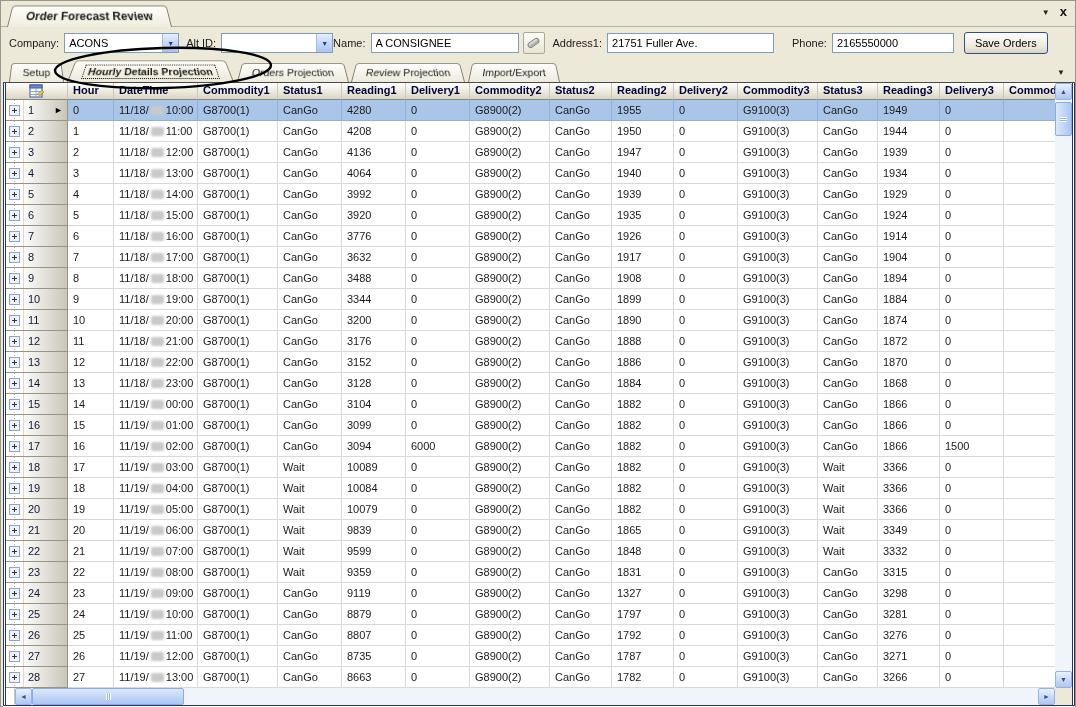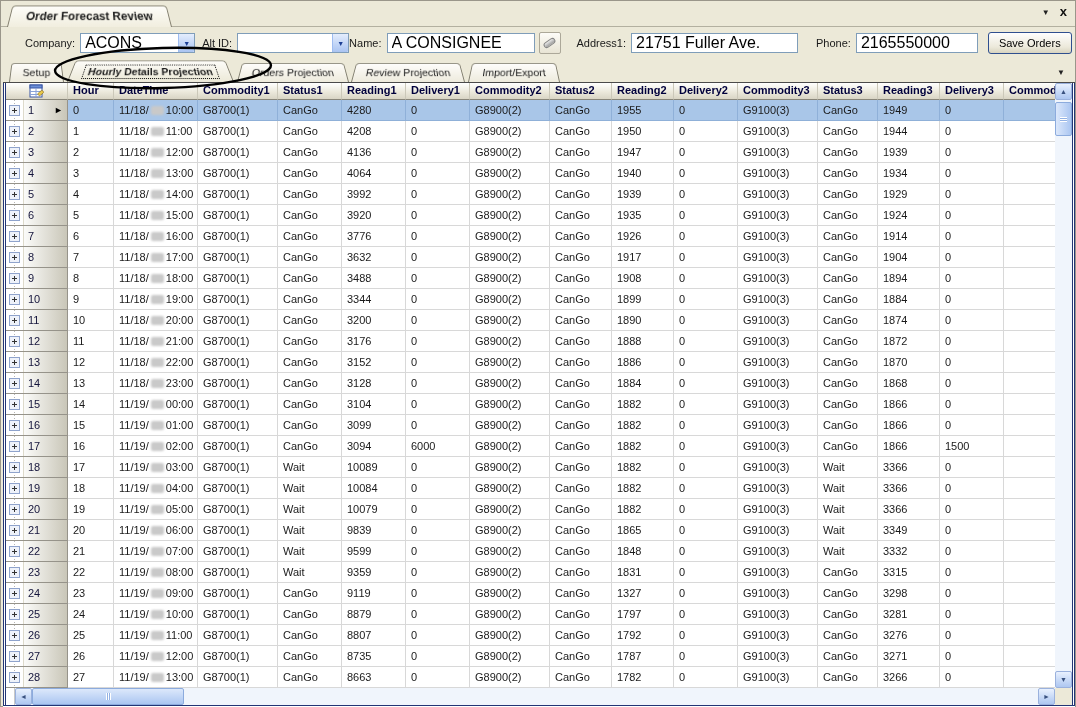--- a/index.html
+++ b/index.html
@@ -10,24 +10,24 @@
   
   #titlebar{position:absolute;left:0;top:0;width:100%;height:26px;border-bottom:1px solid #b3b0a0;background:#ece9d8;}
   #title-tab{position:absolute;left:6px;top:3px;height:23px;padding:0 16px;display:flex;align-items:center;
     background:linear-gradient(180deg,#fefdf9,#f1eedf);border:1px solid #84806f;border-bottom:none;border-radius:4px 4px 0 0;
     transform:perspective(9px) rotateX(1.6deg);transform-origin:50% 100%;font-weight:bold;font-size:12px;}
   #win-controls{position:absolute;right:8px;top:5px;display:flex;gap:10px;align-items:center;}
   #win-menu{font-size:8px;color:#222;cursor:default;}
   #win-close{font-weight:bold;font-size:13px;line-height:12px;color:#111;cursor:default;}
 
   
-  #toolbar{position:absolute;left:0;top:27px;width:100%;height:30px;display:flex;align-items:center;padding-left:24px;}
+  #toolbar{position:absolute;left:0;top:27px;width:100%;height:30px;display:flex;align-items:center;padding-left:8px;}
   .tlabel{white-space:nowrap;margin-right:5px;}
   .tfield{height:20px;background:#fff;border:1px solid #7f9db9;display:flex;align-items:center;}
-  .tfield input{border:none;outline:none;background:transparent;font-family:inherit;font-size:16px;padding:0 4px;width:100%;height:100%;}
+  .tfield input{border:none;outline:none;background:transparent;font-family:inherit;font-size:11px;padding:0 4px;width:100%;height:100%;}
   .combo .cbtn{width:16px;height:18px;flex:none;border-left:1px solid #9ebcf0;border-radius:0 1px 1px 0;
     background:linear-gradient(180deg,#e4edfd,#c0d4f6 60%,#aac4f2);display:flex;align-items:center;justify-content:center;color:#1c3f94;font-size:7px;}
   #eraser-btn{width:22px;height:22px;margin-left:4px;border:1px solid #aca899;border-radius:2px;
     background:linear-gradient(180deg,#fdfcf8,#e8e4d4);display:flex;align-items:center;justify-content:center;}
   .eraser{width:13px;height:6px;border:1px solid #858585;border-radius:3px;background:linear-gradient(180deg,#e9e9e9,#9d9d9d);transform:rotate(-35deg);}
   #save-btn{height:22px;margin-left:10px;padding:0 10px;border:1px solid #2f4f8f;border-radius:3px;
     background:linear-gradient(180deg,#fefefe,#ece9da 70%,#d8d4c0);font-family:inherit;font-size:11px;cursor:default;}
 
   
   #tabstrip{position:absolute;left:0;top:57px;width:100%;height:24px;display:flex;align-items:flex-end;padding-left:8px;z-index:6;}
@@ -108,21 +108,21 @@
       <input value="" style="">
       <div class="cbtn">▼</div>
     </div>
     <span class="tlabel" style="margin-left:0">Name:</span>
     <div class="tfield" style="width:148px">
       <input value="A CONSIGNEE" style="">
     </div>
     <div id="eraser-btn">
       <div class="eraser"></div>
     </div>
-    <span class="tlabel" style="margin-left:16px">Address1:</span>
+    <span class="tlabel" style="margin-left:8px">Address1:</span>
     <div class="tfield" style="width:167px">
       <input value="21751 Fuller Ave." style="">
     </div>
     <span class="tlabel" style="margin-left:18px">Phone:</span>
     <div class="tfield" style="width:122px">
       <input value="2165550000" style="">
     </div>
     <button id="save-btn">Save Orders</button>
   </div>
 

